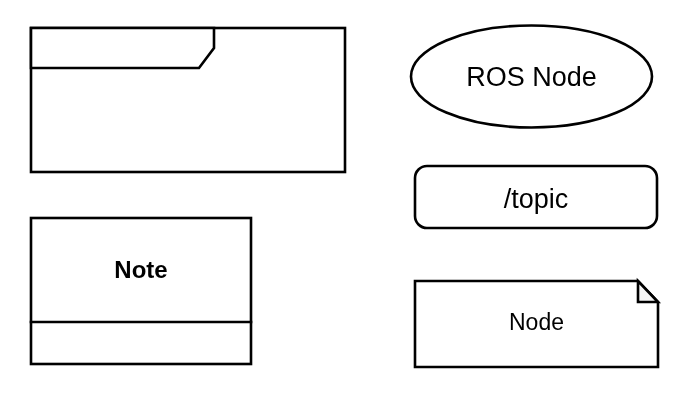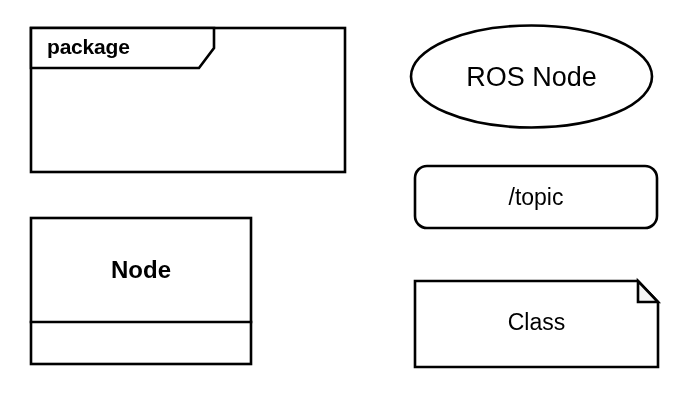--- a/index.html
+++ b/index.html
@@ -77,21 +77,21 @@
     top: 64px;
     width: 243px;
     text-align: center;
     font-size: 27px;
   }
   #label-topic {
     left: 415px;
     top: 186px;
     width: 242px;
     text-align: center;
-    font-size: 23px;
+    font-size: 27px;
   }
   #label-note {
     left: 415px;
     top: 311px;
     width: 243px;
     text-align: center;
     font-size: 23px;
   }
 </style>
 </head>
@@ -121,23 +121,22 @@
       <rect class="stroke" x="415" y="166" width="242" height="62" rx="12" ry="12"></rect>
     </g>
 
     <g>
       <path class="stroke" d="M 415 281 L 638 281 L 658 302 L 658 367 L 415 367 Z"></path>
       <path class="fold-face" d="M 638 281 L 638 302 L 658 302 Z"></path>
     </g>
 
   </svg>
 
-  <div class="label label-bold" id="label-package">package</div>
 
-  <div class="label label-bold" id="label-class">Node</div>
+  <div class="label label-bold" id="label-class">Note</div>
 
   <div class="label" id="label-rosnode">ROS Node</div>
 
   <div class="label" id="label-topic">/topic</div>
 
-  <div class="label" id="label-note">Class</div>
+  <div class="label" id="label-note">Node</div>
 
 </div>
 
 </body></html>

